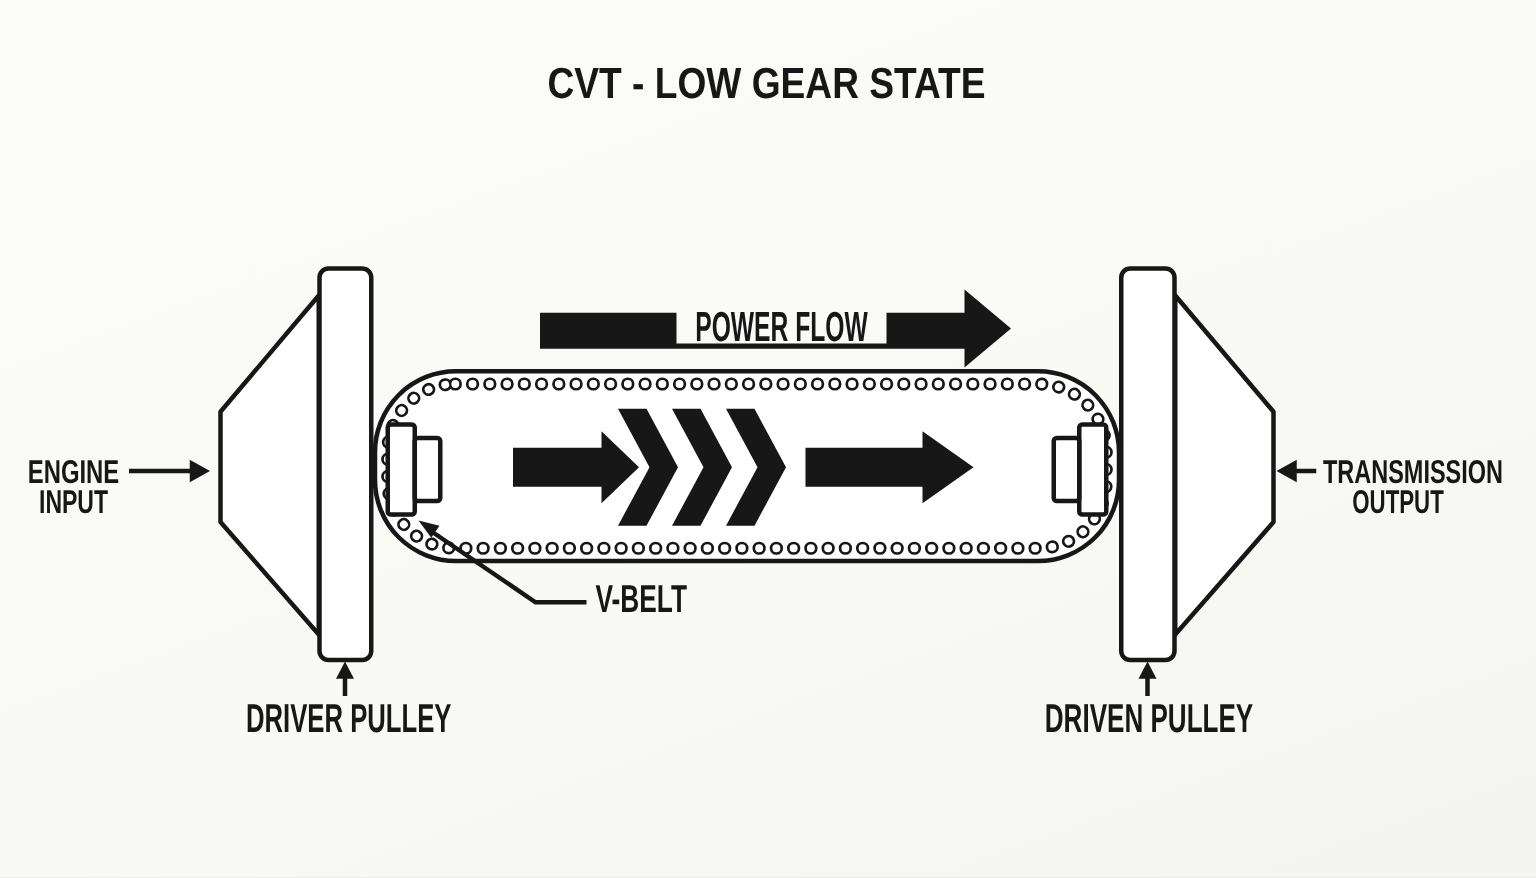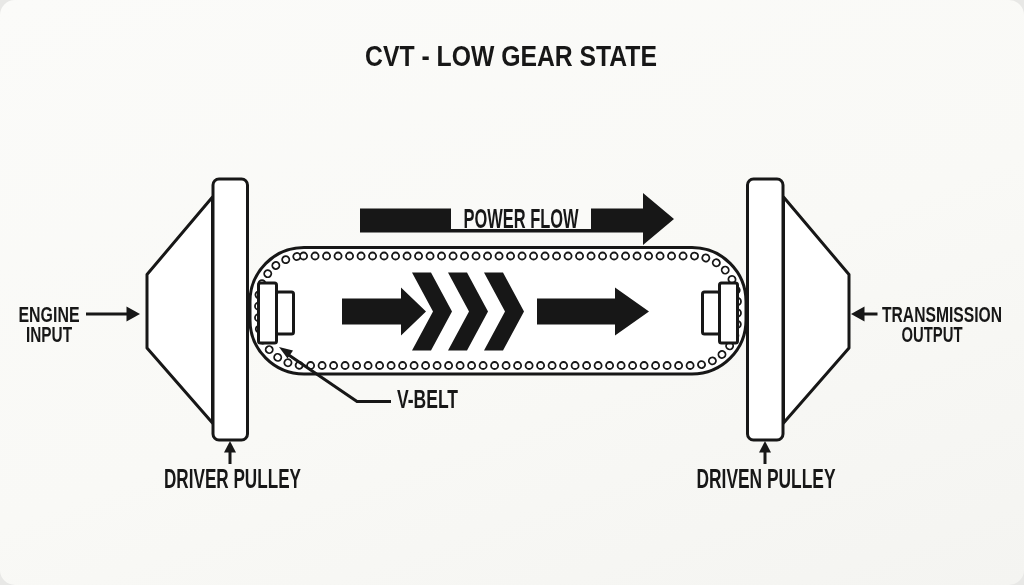--- a/index.html
+++ b/index.html
@@ -1,20 +1,19 @@
 <!DOCTYPE html>
 <html><head>
 <meta charset="utf-8">
 <style>
   html,body{margin:0;padding:0;background:#e8e8e6;}
   .stage{
     position:relative;width:1024px;height:585px;overflow:hidden;
     background:linear-gradient(160deg,#fbfbf9 0%,#f9f9f6 55%,#f4f4f1 100%);
     font-family:"Liberation Sans","DejaVu Sans",sans-serif;
-    border-radius:15px;
   }
   .stage svg{position:absolute;left:0;top:0;}
   .fw{fill:#ffffff;stroke:#171717;stroke-width:3;stroke-linejoin:round;}
   .bk{fill:#171717;stroke:none;}
   .teeth-outer{fill:none;stroke:#171717;stroke-width:8.8;stroke-linecap:round;stroke-dasharray:0.1 11.4;}
   .teeth-inner{fill:none;stroke:#ffffff;stroke-width:5.2;stroke-linecap:round;stroke-dasharray:0.1 11.4;}
   .lead{fill:none;stroke:#171717;stroke-width:3;stroke-linecap:butt;}
   .txt{fill:#171717;font-weight:700;letter-spacing:0px;}
   .t-title{font-size:29px;}
   .t-pflow{font-size:28px;}

